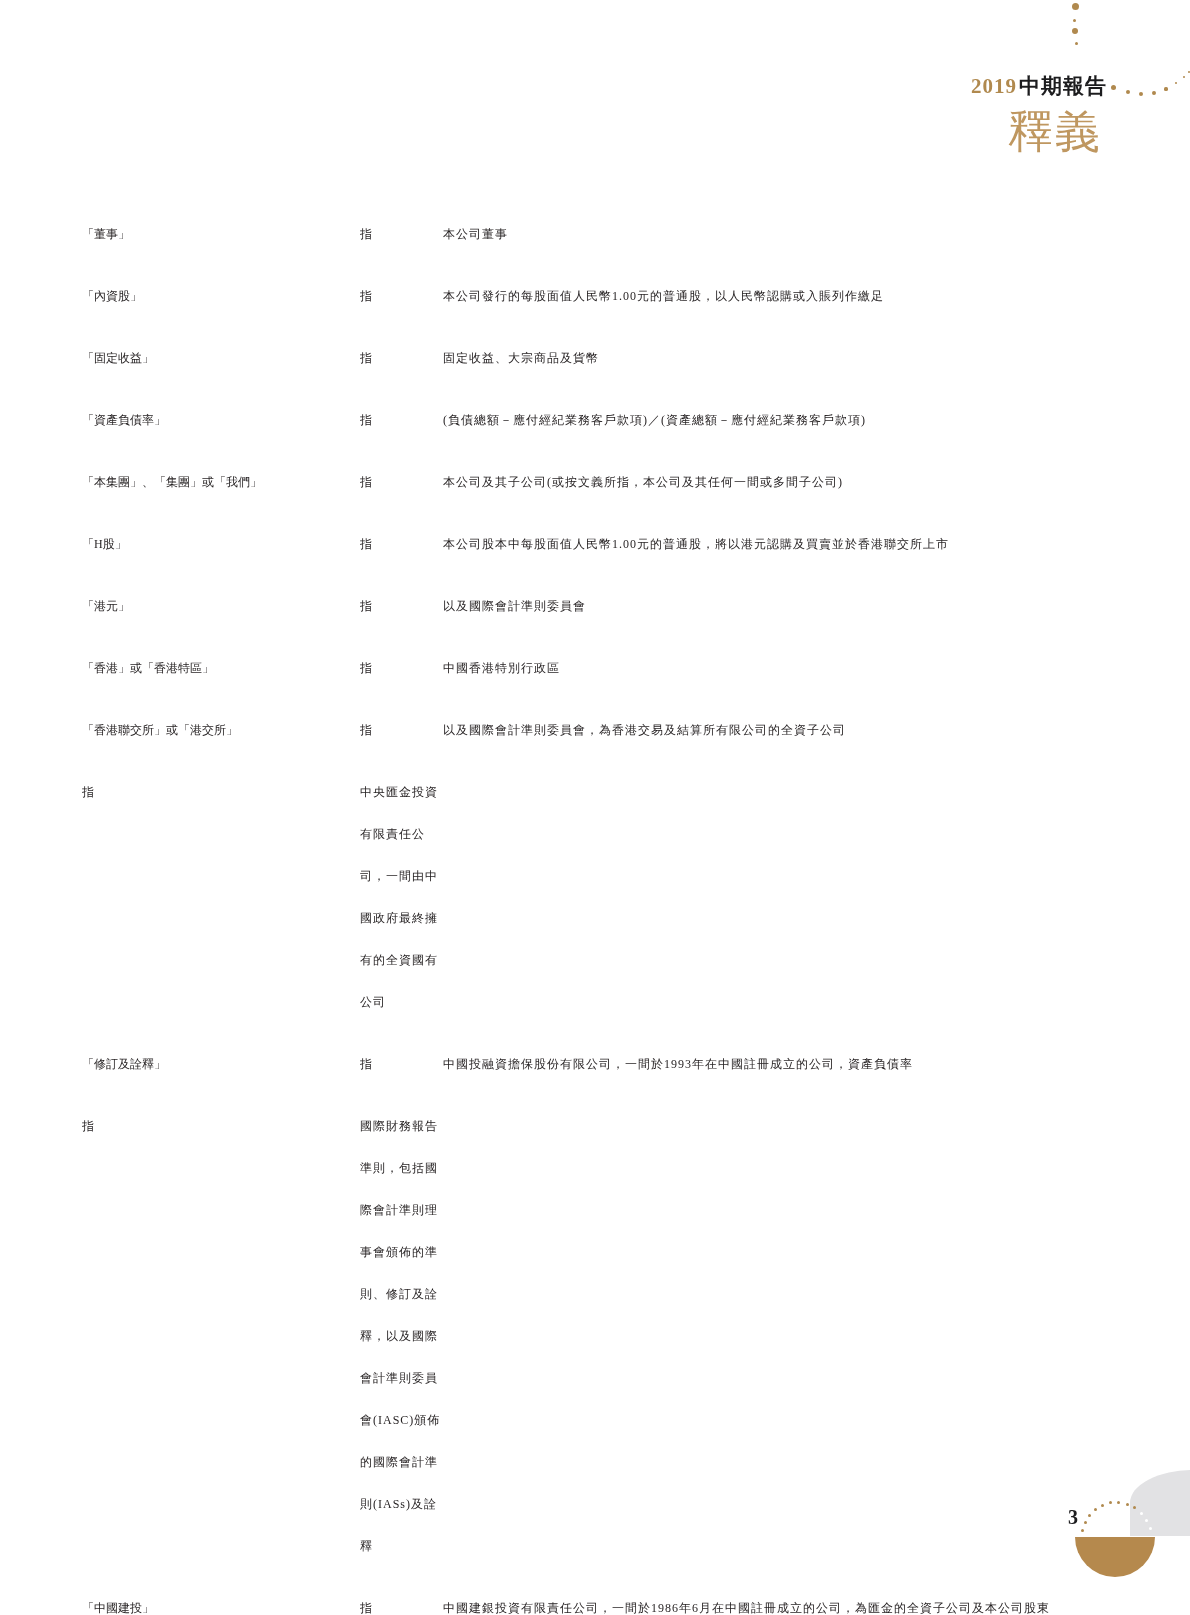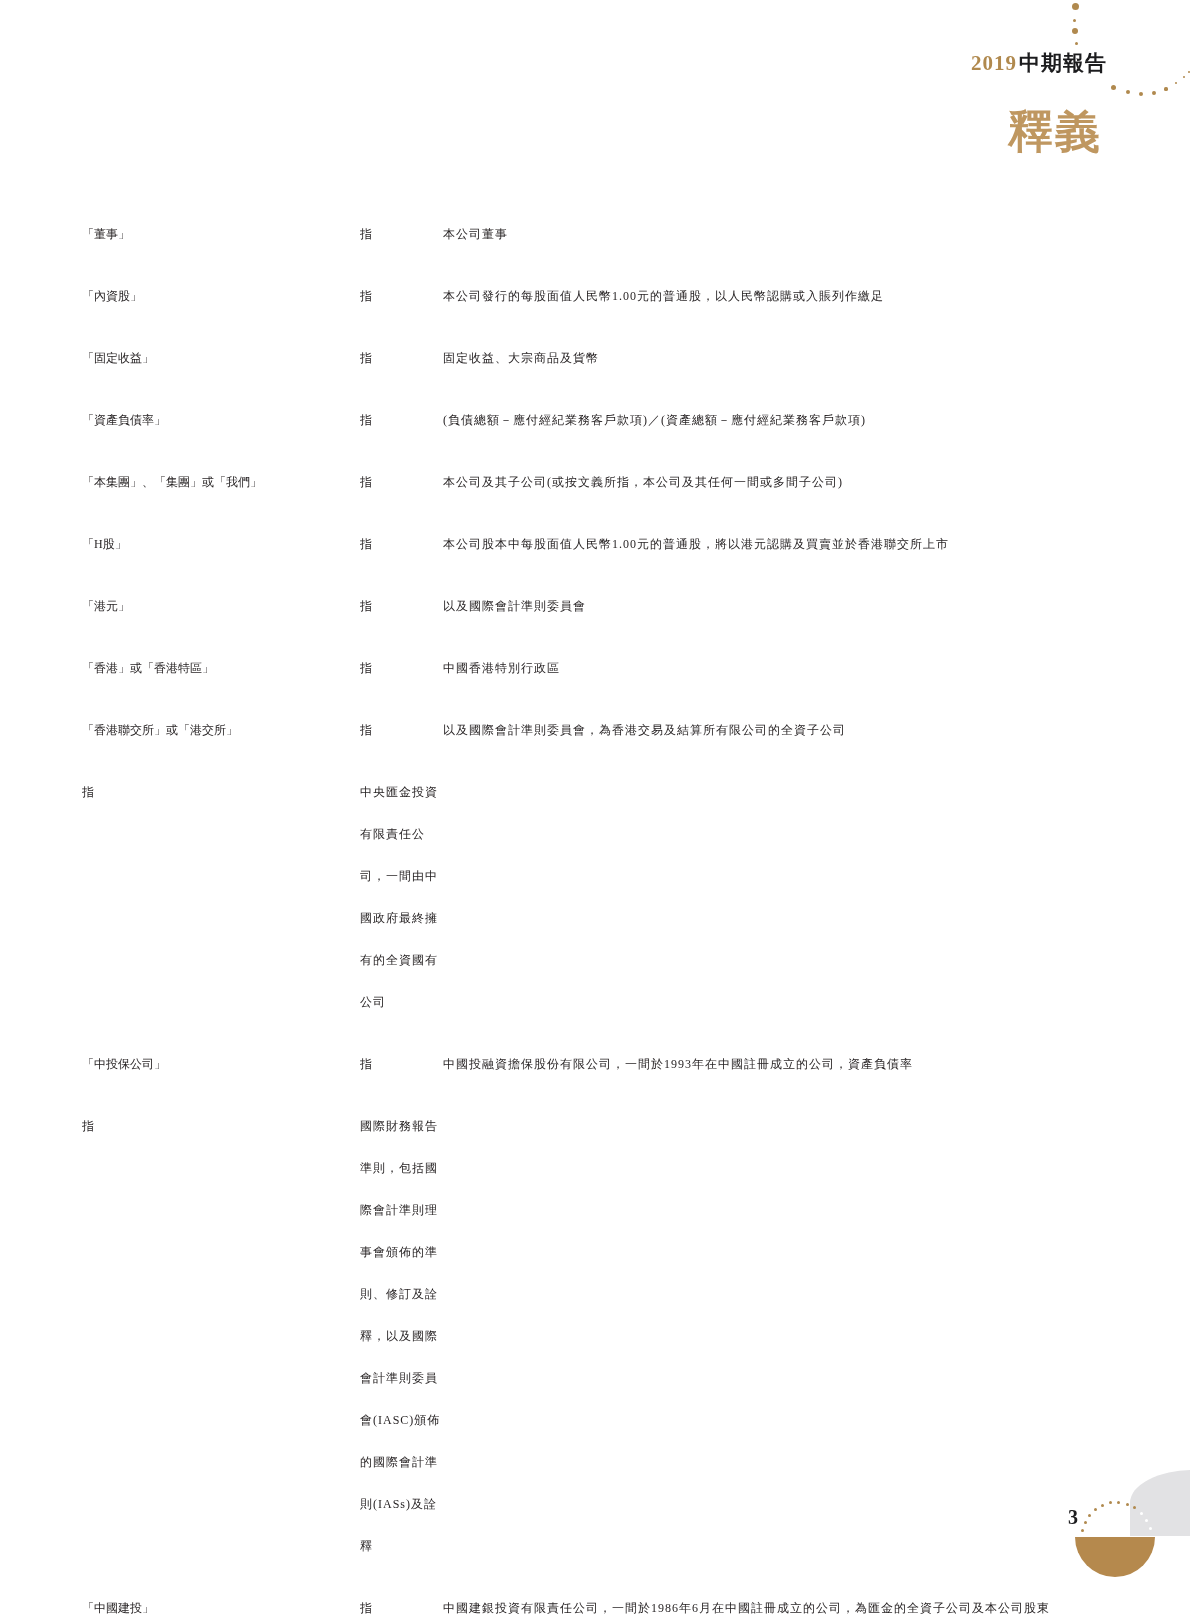--- a/index.html
+++ b/index.html
@@ -19,29 +19,29 @@
     background:var(--paper);
     overflow:hidden;
     font-family:"Liberation Serif","DejaVu Serif",serif;
     color:var(--text-body);
   }
   .dot{position:absolute;border-radius:50%;background:var(--gold-accent);}
   .dot.white{background:#ffffff;}
 
   
   .report-line{
-    position:absolute;top:49px;right:83px;
+    position:absolute;top:72px;right:83px;
     font-size:21px;font-weight:bold;letter-spacing:1px;
     white-space:nowrap;
   }
   .report-line .year{color:var(--gold-accent);margin-right:2px;}
   .report-line .rtype{color:var(--text-dark);}
   .page-title{
     position:absolute;top:102px;right:88px;margin:0;
-    font-size:45px;font-weight:bold;letter-spacing:2px;
+    font-size:45px;font-weight:normal;letter-spacing:2px;
     color:var(--gold-title);white-space:nowrap;
   }
 
   
   .definitions{
     position:absolute;left:82px;top:213px;width:1001px;
   }
   .def-row{
     display:grid;
     grid-template-columns:278px 83px 640px;
@@ -154,21 +154,21 @@
       <div class="connector">指</div>
       <div class="definition">以及國際會計準則委員會，為香港交易及結算所有限公司的全資子公司</div>
     </div>
 
     <div class="def-row">
       <div class="connector">指</div>
       <div class="definition">中央匯金投資有限責任公司，一間由中國政府最終擁有的全資國有公司</div>
     </div>
 
     <div class="def-row">
-      <div class="term">「中投保公司」</div>
+      <div class="term">「修訂及詮釋」</div>
       <div class="connector">指</div>
       <div class="definition">中國投融資擔保股份有限公司，一間於1993年在中國註冊成立的公司，資產負債率</div>
     </div>
 
     <div class="def-row">
       <div class="connector">指</div>
       <div class="definition">國際財務報告準則，包括國際會計準則理事會頒佈的準則、修訂及詮釋，以及國際會計準則委員會(IASC)頒佈的國際會計準則(IASs)及詮釋</div>
     </div>
 
     <div class="def-row">

